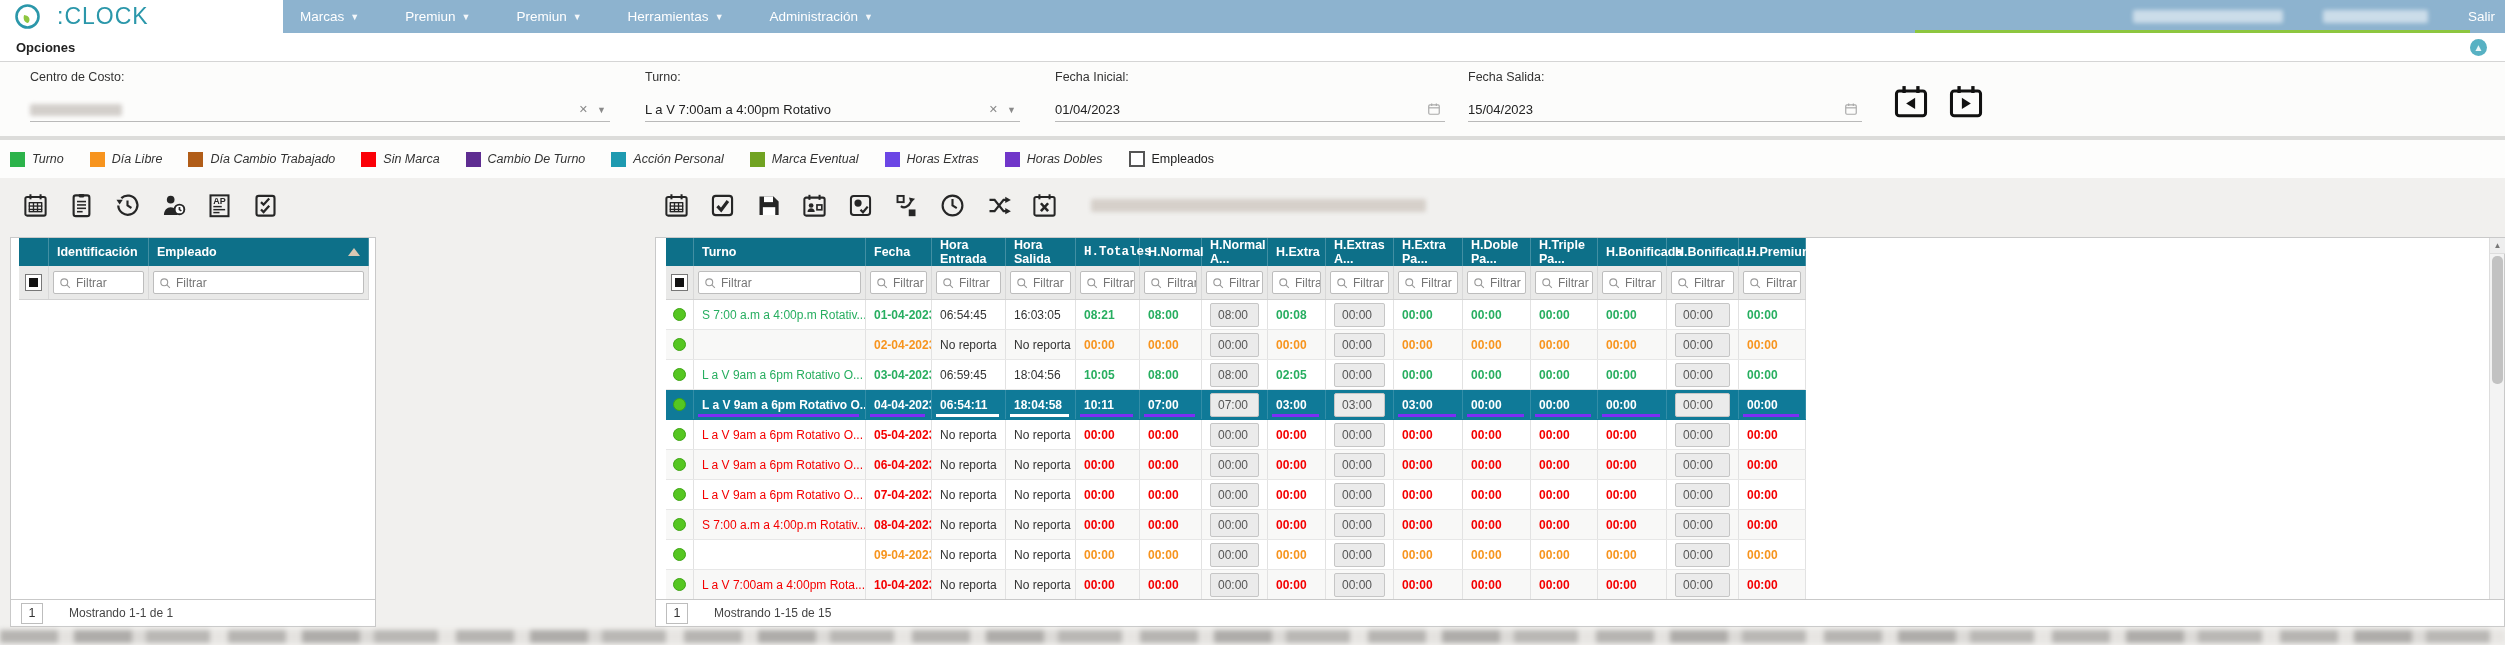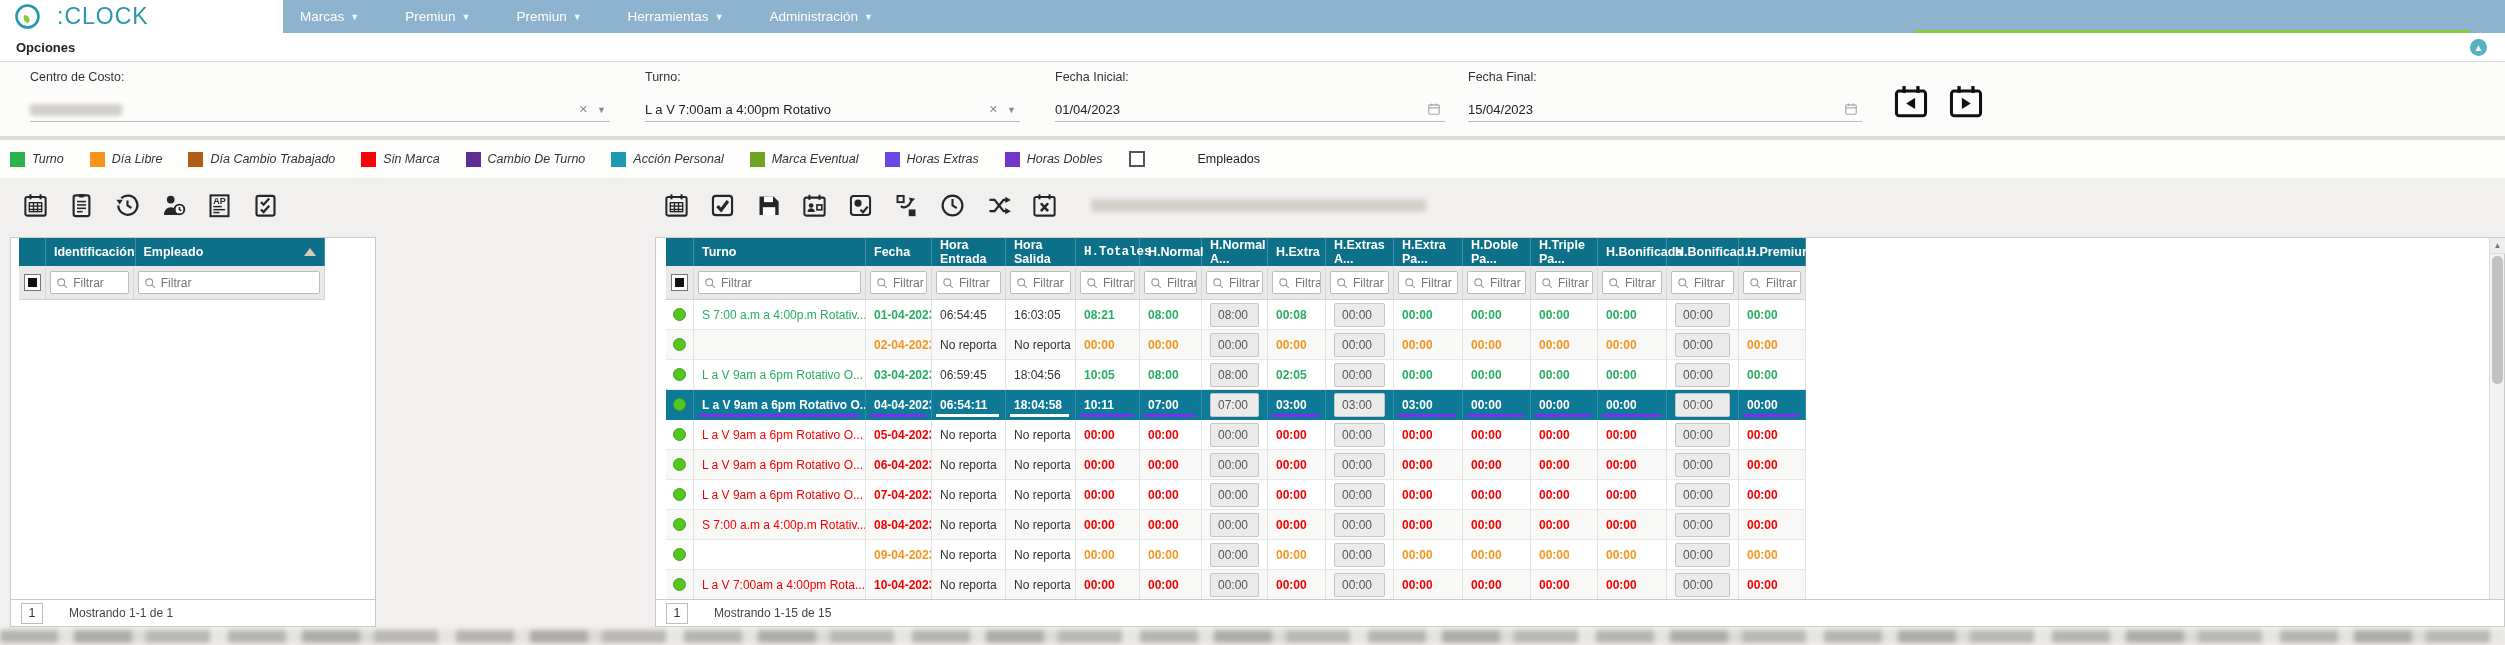--- a/index.html
+++ b/index.html
@@ -36,21 +36,21 @@
   .f-cal-mini { position:absolute; right:4px; top:4px; cursor:pointer; }
   .cc-blur { width:92px; height:12px; background:#d3cfcb; }
   .cal-btn { position:absolute; top:22px; width:36px; height:36px; background:none; border:none; cursor:pointer; padding:0; }
 
   
   .legend-band { position:absolute; top:136px; left:0; right:0; height:42px; background:#fdfdfc; border-top:4px solid #dcdcda; display:flex; align-items:center; padding-left:10px; gap:26px; }
   .lg-item { display:flex; align-items:center; gap:7px; }
   .lg-sq { width:15px; height:15px; display:inline-block; }
   .lg-label { font-size:12.5px; font-style:italic; color:#333; }
   .lg-check { width:16px; height:16px; border:2px solid #555; background:#fff; display:inline-block; cursor:pointer; }
-  .lg-check-label { font-size:12.5px; color:#222;margin-left:46px; }
+  .lg-check-label { font-size:12.5px; color:#222; }
 
   
   .toolbar { position:absolute; top:192px; display:flex; align-items:center; gap:19px; }
   .tb-icon { width:27px; height:27px; display:inline-block; cursor:pointer;text-align:right; }
   .tb-icon svg { width:100%; height:100%; }
   .tb-blur { width:335px; height:13px; background:#d6d0ca; margin-left:14px; }
 
   
   .panel { position:absolute; top:237px; background:#fff; border:1px solid #c9c9c9; }
   .panel-left { left:10px; width:366px; height:390px; }
@@ -126,20 +126,25 @@
         </button>
         <button class="nav-item">
           <span>Herramientas</span>
           <span class="nav-caret">▼</span>
         </button>
         <button class="nav-item">
           <span>Administración</span>
           <span class="nav-caret">▼</span>
         </button>
       </div>
+    <div class="nav-right">
+      <span class="blur-chip nav-blur-1"></span>
+      <span class="blur-chip nav-blur-2"></span>
+      <button class="logout">Salir</button>
+    </div>
     <div class="nav-green-line"></div>
   </div>
 
   <div class="options-bar">
     <span class="options-title">Opciones</span>
     <button class="collapse-btn">▲</button>
   </div>
 
   <div class="filter-panel">
 
@@ -170,21 +175,21 @@
               <rect x="3" y="5" width="18" height="16" rx="2" fill="none" stroke="#a9a9a9" stroke-width="2"></rect>
               <line x1="8" y1="2.5" x2="8" y2="7" stroke="#a9a9a9" stroke-width="2"></line>
               <line x1="16" y1="2.5" x2="16" y2="7" stroke="#a9a9a9" stroke-width="2"></line>
               <line x1="3" y1="10" x2="21" y2="10" stroke="#a9a9a9" stroke-width="2"></line>
             </svg>
         </span>
       </div>
     </div>
 
     <div class="f-field" style="left:1468px; width:394px;">
-      <div class="f-label">Fecha Final:</div>
+      <div class="f-label">Fecha Salida:</div>
       <div class="f-value-row">
         <span>15/04/2023</span>
         <span class="f-cal-mini">
           <svg width="14" height="14" viewBox="0 0 24 24">
               <rect x="3" y="5" width="18" height="16" rx="2" fill="none" stroke="#a9a9a9" stroke-width="2"></rect>
               <line x1="8" y1="2.5" x2="8" y2="7" stroke="#a9a9a9" stroke-width="2"></line>
               <line x1="16" y1="2.5" x2="16" y2="7" stroke="#a9a9a9" stroke-width="2"></line>
               <line x1="3" y1="10" x2="21" y2="10" stroke="#a9a9a9" stroke-width="2"></line>
             </svg>
         </span>
@@ -363,21 +368,21 @@
       <span class="tb-icon"><svg viewBox="0 0 24 24">
           <rect x="3" y="4.5" width="18" height="16.5" rx="1.5" fill="none" stroke="#262626" stroke-width="1.8"></rect>
           <line x1="7.5" y1="2" x2="7.5" y2="6.5" stroke="#262626" stroke-width="1.8"></line>
           <line x1="16.5" y1="2" x2="16.5" y2="6.5" stroke="#262626" stroke-width="1.8"></line>
           <path d="M8.8 10l6.4 7M15.2 10l-6.4 7" stroke="#262626" stroke-width="2.3"></path>
         </svg></span>
       <div class="blur-chip tb-blur"></div>
     </div>
 
   <div class="panel panel-left">
-    <div class="tbl" id="left-table" style="width:306px;">
+    <div class="tbl" id="left-table" style="width:350px;">
         <div class="t-hr">
           <div class="t-th" style="width: 30px;"></div>
           <div class="t-th" style="width: 100px;">Identificación</div>
           <div class="t-th" style="width: 220px;">Empleado<div class="sort-up"></div></div>
         </div>
         <div class="t-fr">
           <div class="t-fc" style="width: 30px;">
             <div class="sel-all">
               <i></i>
             </div>

